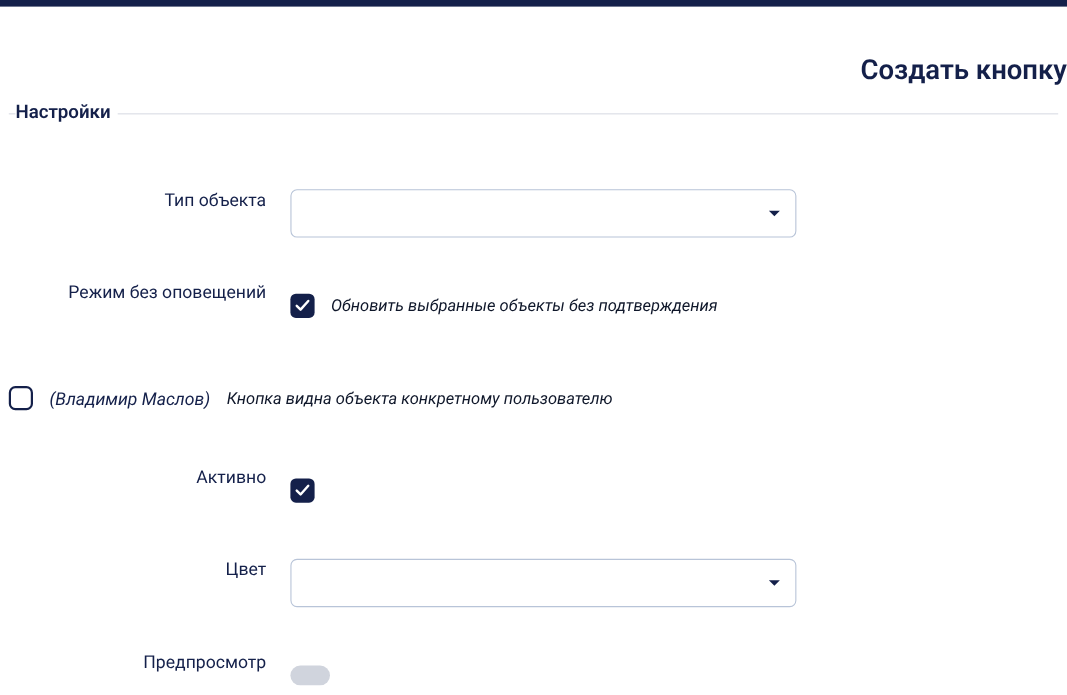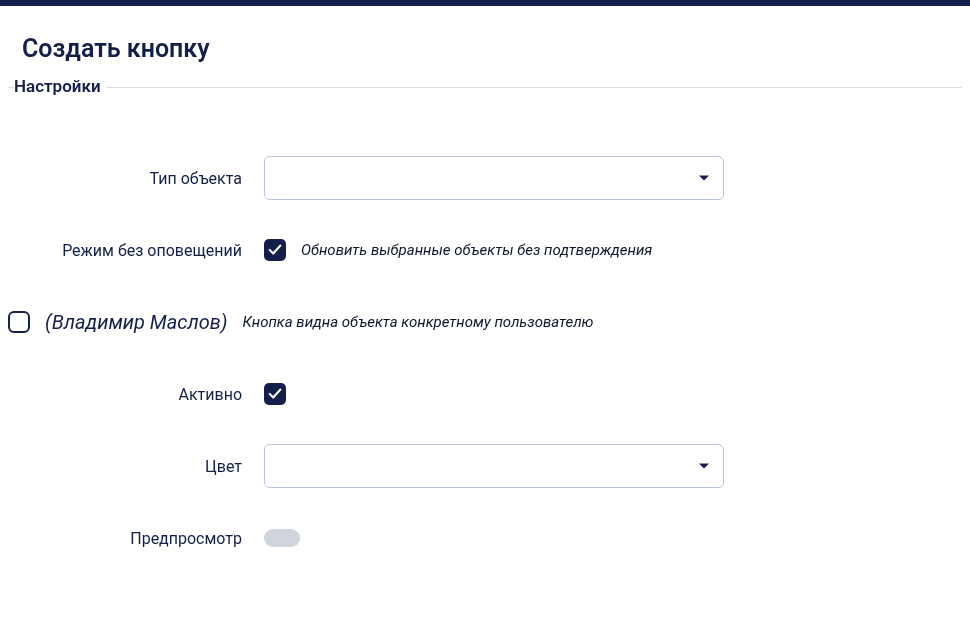--- a/index.html
+++ b/index.html
@@ -12,21 +12,22 @@
       background: #ffffff;
       color: #14204a;
       width: 970px;
       font-size: 15px;
     }
     .top-bar {
       height: 6px;
       background: #14204a;
     }
     .page-header {
-      padding: 28px 0 24px 22px;
+      padding: 44px 0 24px 22px;
+      text-align: right;
     }
     .page-title {
       font-size: 25px;
       font-weight: 600;
       color: #14204a;
     }
     .fieldset-container {
       position: relative;
       border-top: 1px solid #d9dce4;
       margin: 0 8px;
@@ -37,22 +38,21 @@
       top: -12px;
       left: 6px;
       background: #ffffff;
       padding: 0 6px 0 0;
       font-size: 17px;
       font-weight: 600;
       color: #14204a;
     }
     .form-row {
       display: flex;
-      align-items: center;
-      margin-bottom: 28px;
+      margin-bottom: 40px;
       min-height: 44px;
     }
     .form-label {
       width: 256px;
       text-align: right;
       padding-right: 22px;
       font-size: 16px;
       color: #14204a;
       font-weight: 400;
     }
@@ -120,21 +120,21 @@
       flex-shrink: 0;
     }
     .hint-text {
       font-style: italic;
       color: #0f172a;
       font-size: 15px;
     }
     .user-text {
       font-style: italic;
       color: #14204a;
-      font-size: 20px;
+      font-size: 16px;
     }
     .preview-chip {
       width: 36px;
       height: 18px;
       background: #d0d4dd;
       border-radius: 9px;
     }
   </style>
 </head>
 <body>

